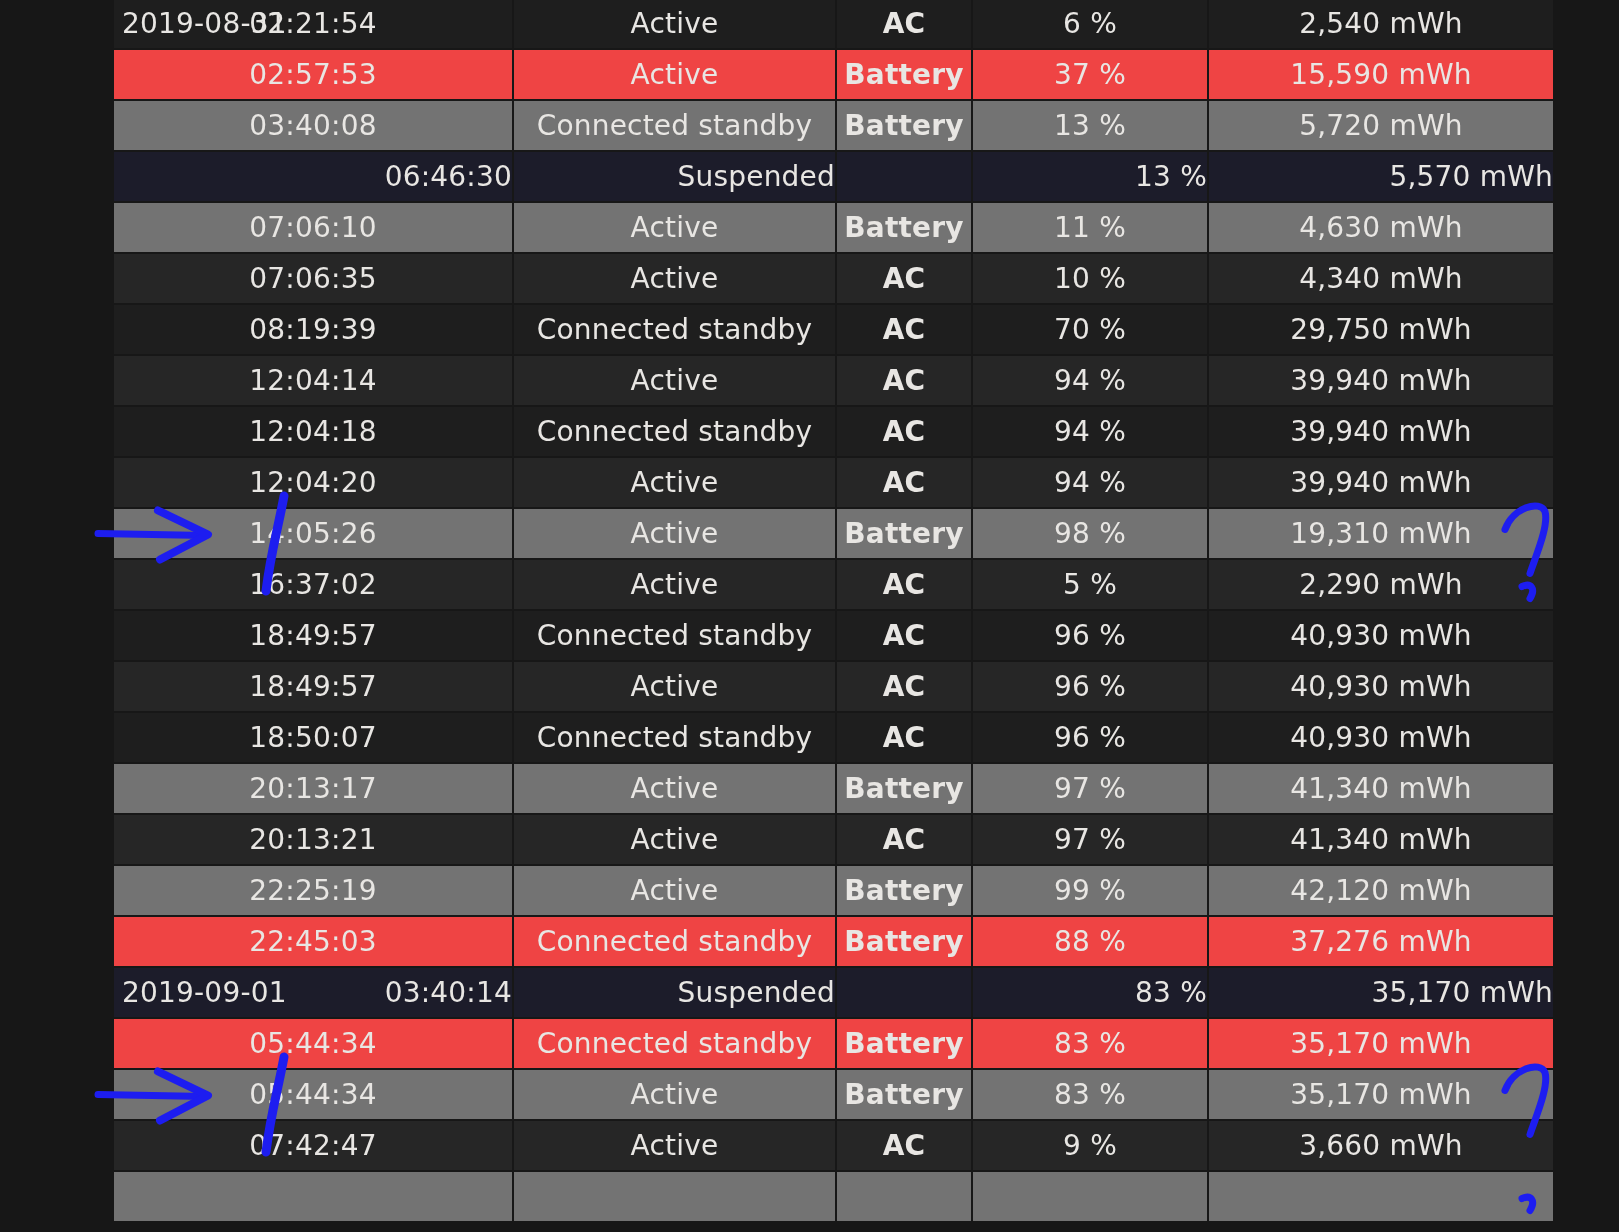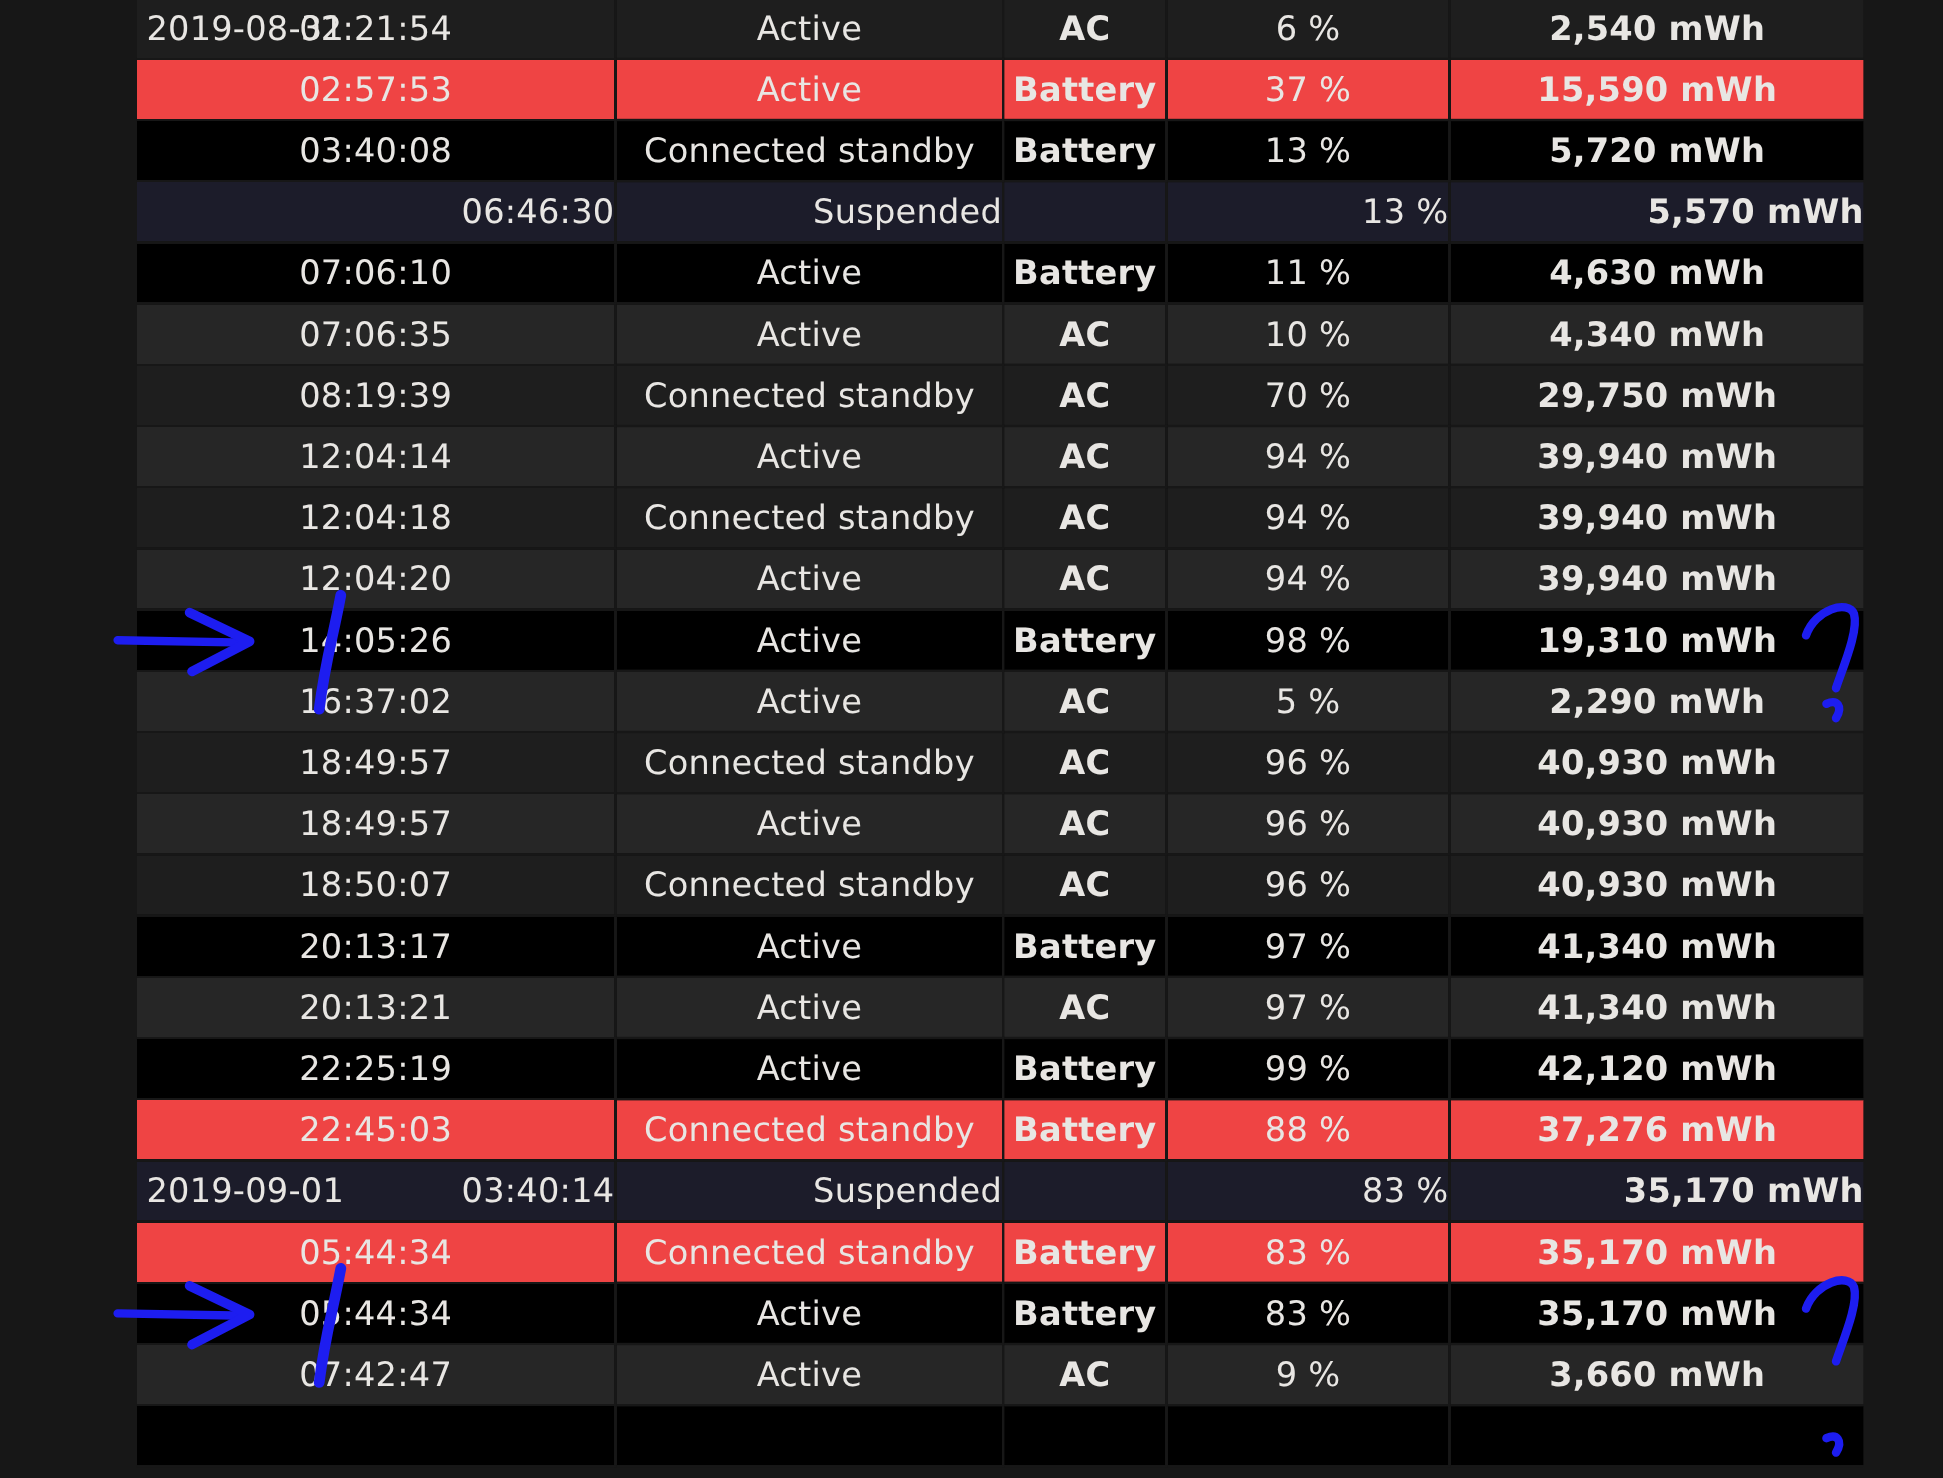--- a/index.html
+++ b/index.html
@@ -66,29 +66,29 @@
   td.date {
     position: relative;
     text-align: right;
     padding-right: 27px;
   }
   td.date .daystamp {
     position: absolute;
     left: 8px;
     top: 0;
   }
-  td.mwh  { text-align: right; padding-right: 78px; font-weight: bold; }
+  td.mwh  { text-align: right; padding-right: 78px; }
   td.pct  { text-align: center; }
   td.src  { text-align: center; font-weight: bold; }
 
   
   tr.tone-ac-a    td { background: #262626; margin-top: 28px; }   
   tr.tone-ac-b    td { background: #1e1e1e; }   
   tr.tone-batt-a  td { background: #ef4444; }   
-  tr.tone-batt-b  td { background: #000000; margin-left: 16px; }   
+  tr.tone-batt-b  td { background: #737373; margin-left: 16px; }   
   tr.tone-susp    td { background: #1c1c2a; text-align: right; }   
 
   
   #annotations {
     position: absolute;
     inset: 0;
     pointer-events: none;
     z-index: 40;
   }
   #annotations svg { position: absolute; inset: 0; width: 1619px; height: 1232px; }

